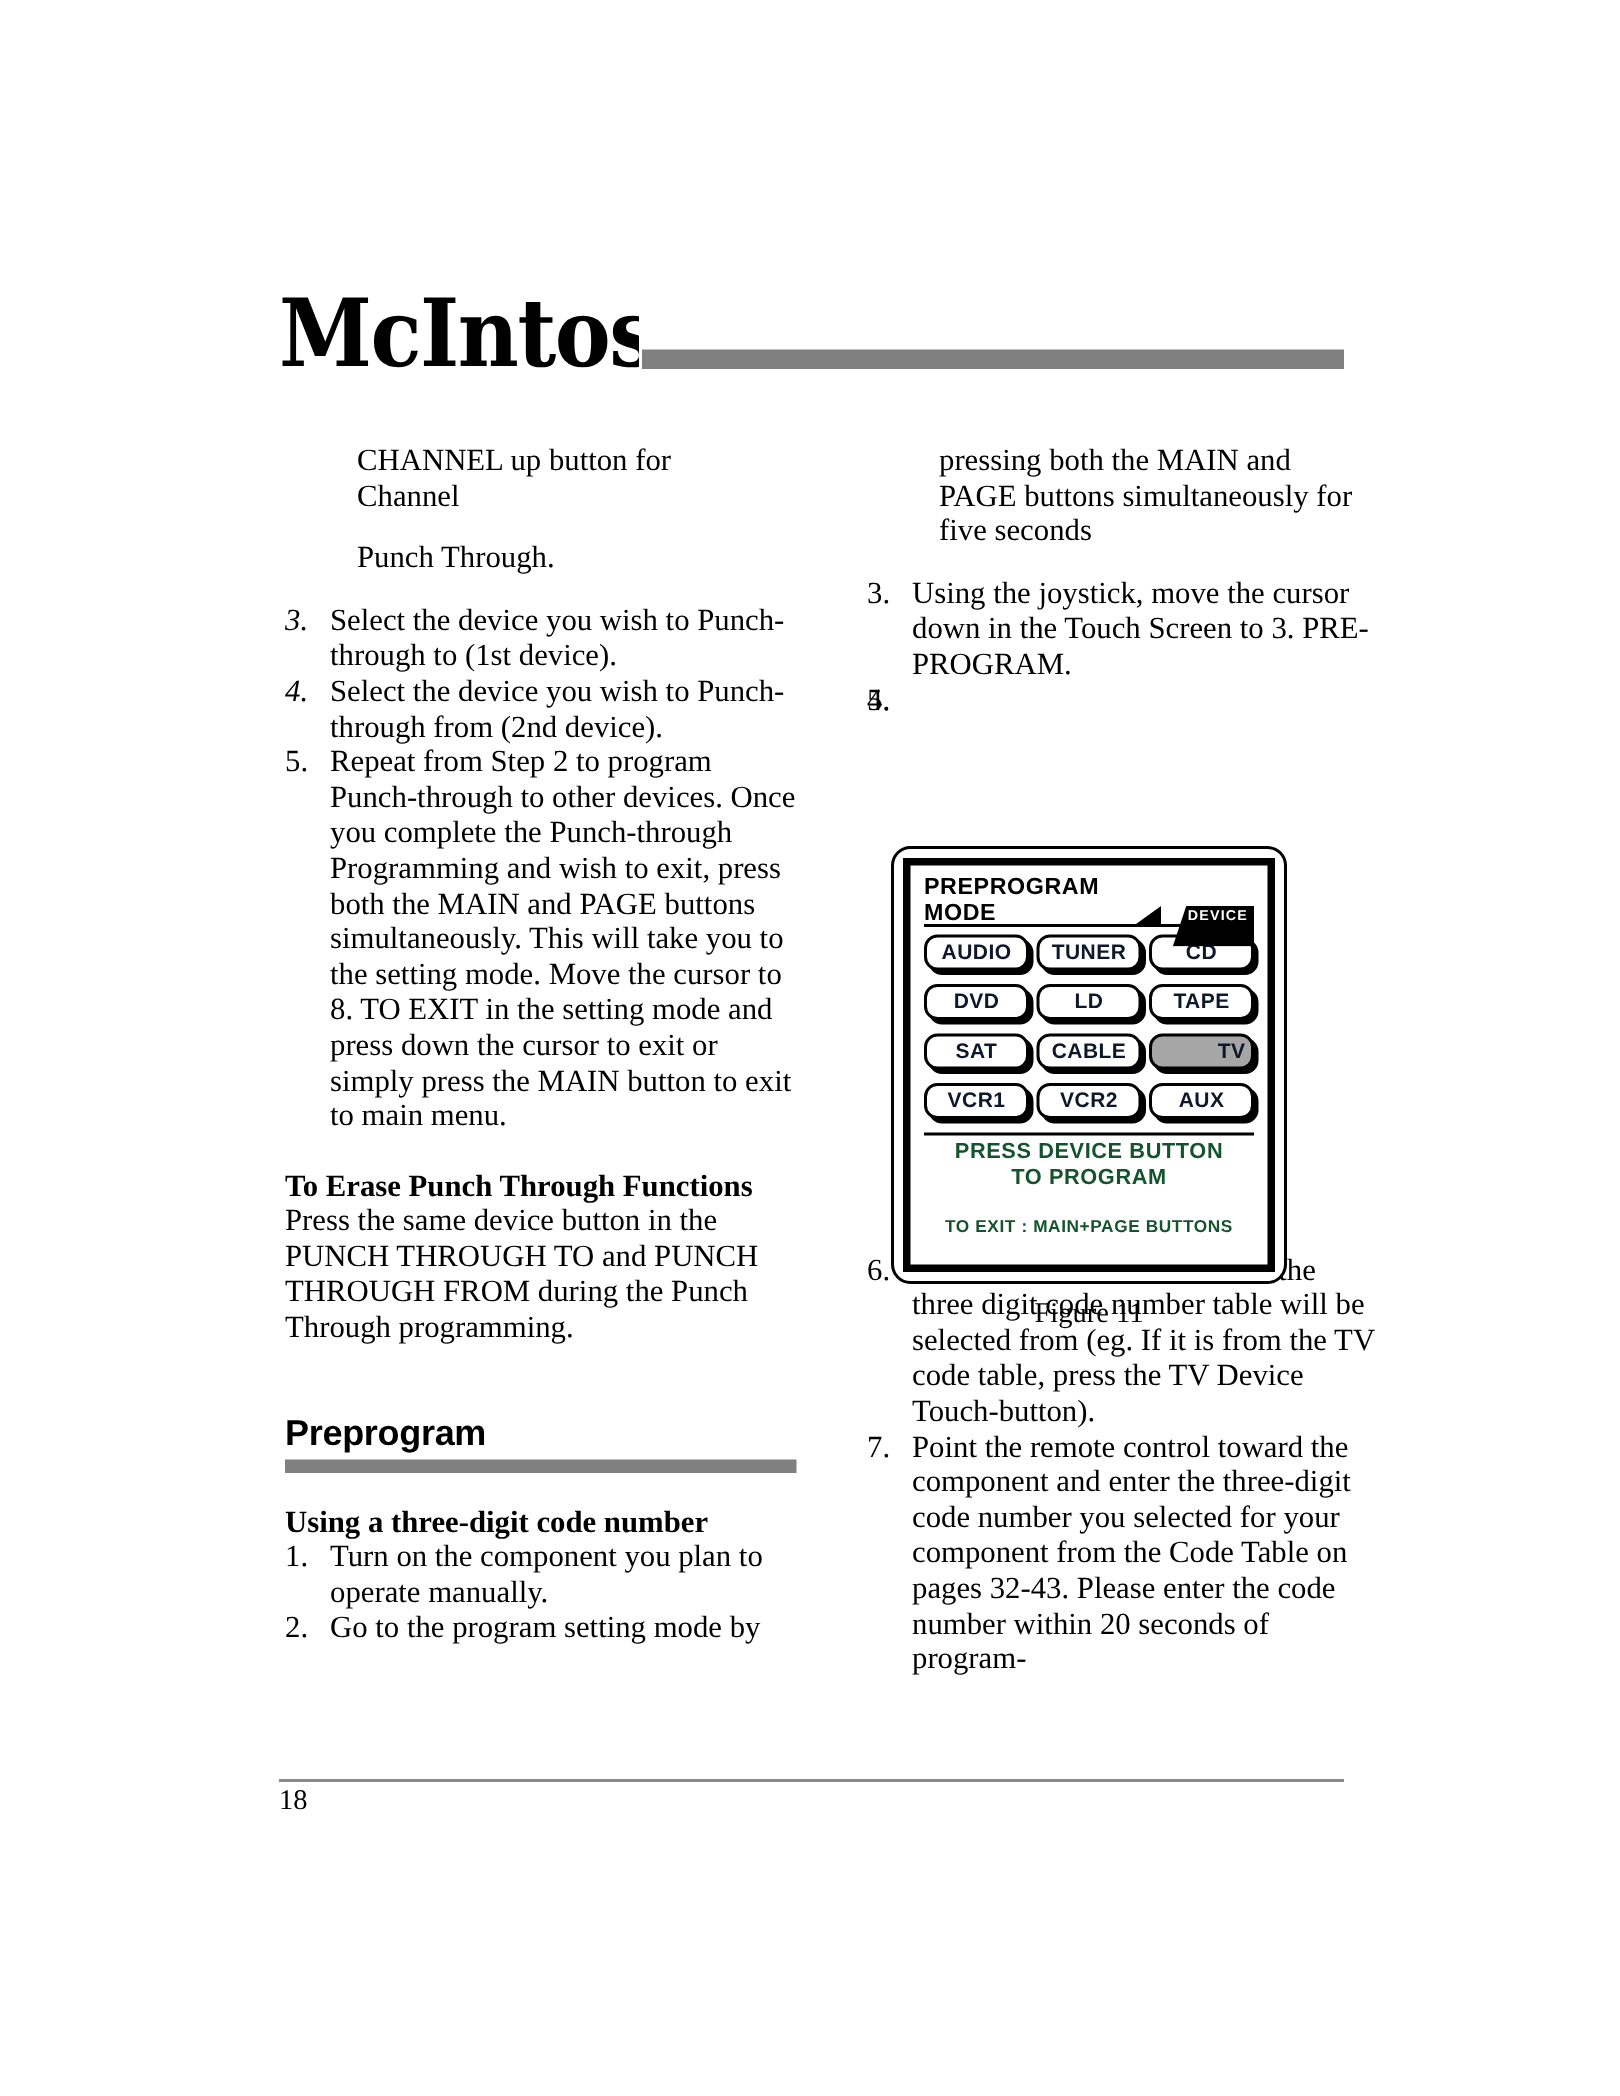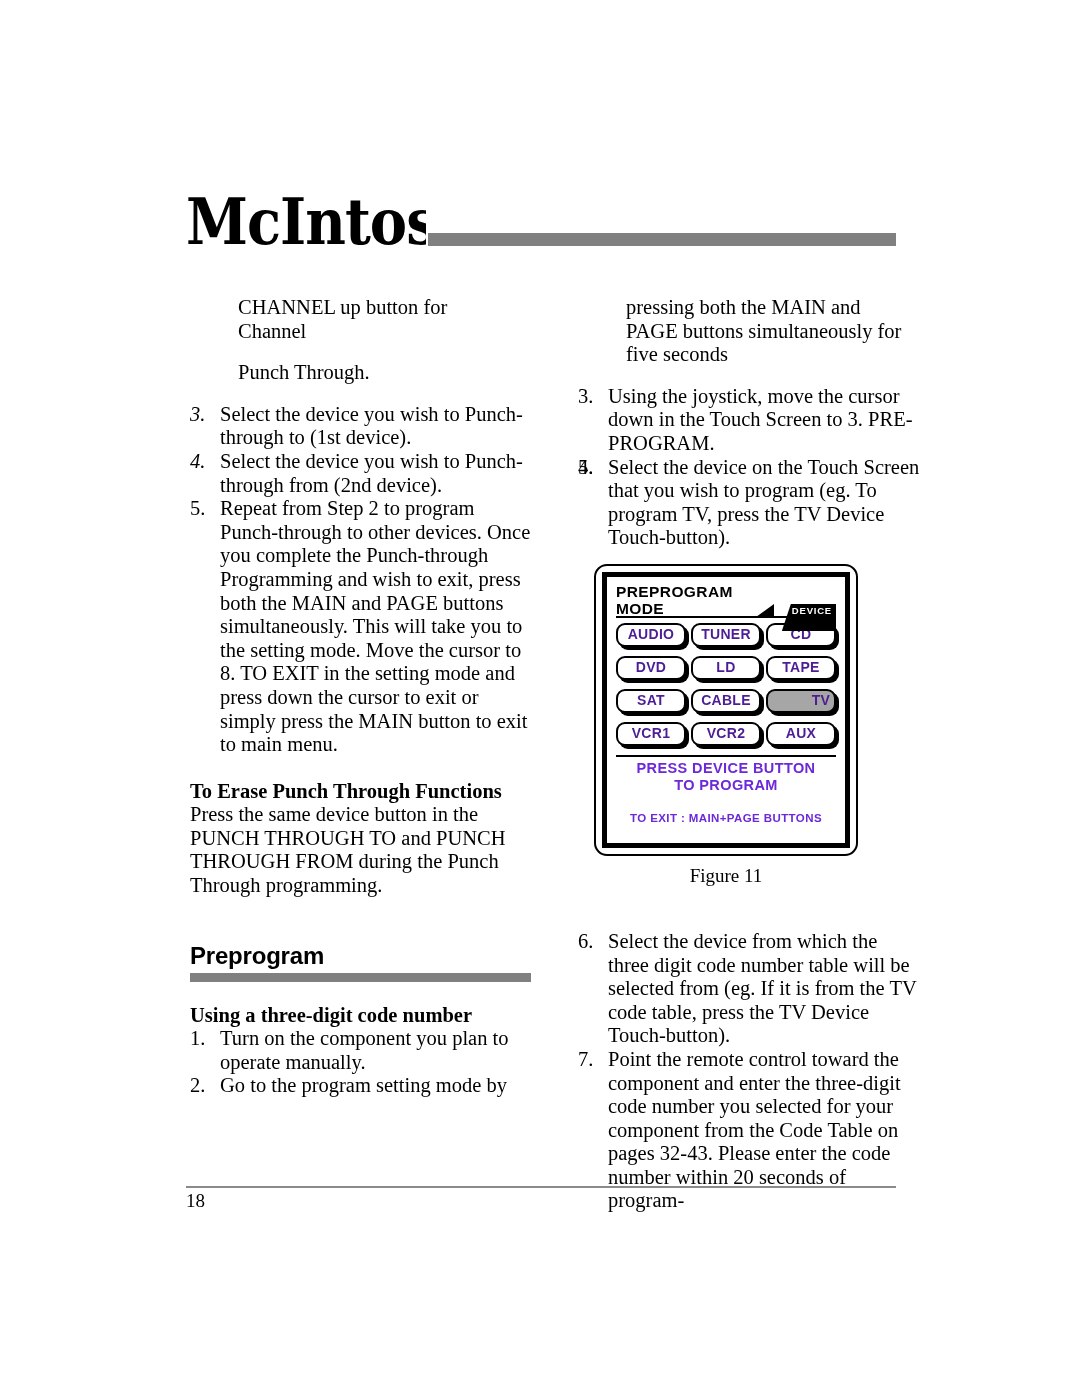--- a/index.html
+++ b/index.html
@@ -190,34 +190,34 @@
     border: 2.5px solid #000;
     border-radius: 9px;
     background: #ffffff;
     box-shadow: 3px 3px 0 #000;
     font-family: "Liberation Sans", "DejaVu Sans", sans-serif;
     font-weight: bold;
     font-size: 14px;
     line-height: 19px;
     text-align: center;
     letter-spacing: 0.3px;
-    color: #4c1d95;
+    color: #0f172a;
   }
   .btn.sel { background: #a6a6a6; padding-left: 40px; }
 
   .foot-rule {
     height: 2px;
     background: #000;
     margin: 2px 0 3px 0;
   }
   .foot-line {
     font-family: "Liberation Sans", "DejaVu Sans", sans-serif;
     font-weight: bold;
     text-align: center;
-    color: #6d28d9;
+    color: #14532d;
   }
   .foot-l1 { font-size: 14.5px; line-height: 16.5px; letter-spacing: 0.4px; }
   .foot-l2 { font-size: 14.5px; line-height: 16.5px; letter-spacing: 0.4px; }
   .foot-l3 { font-size: 11.5px; line-height: 15px; letter-spacing: 0.4px; margin-top: 18px; }
 
   .fig-caption {
     margin-top: 9px;
     text-align: center;
     font-size: 19px;
     line-height: 22px;
@@ -297,21 +297,20 @@
 
     <div class="li">
       <span class="num">3.</span>
       <span>Using the joystick, move the cursor down in the Touch Screen to 3. PRE-PROGRAM.</span>
     </div>
     <div class="li">
       <span class="num">4.</span>
     </div>
     <div class="li">
       <span class="num">5.</span>
-      <span>Select the device on the Touch Screen that you wish to program (eg. To program TV, press the TV Device Touch-button).</span>
     </div>
 
     <div style="height:380px"></div>
 
     <div class="li">
       <span class="num">6.</span>
       <span>Select the device from which the three digit code number table will be selected from (eg. If it is from the TV code table, press the TV Device Touch-button).</span>
     </div>
     <div class="li">
       <span class="num">7.</span>

